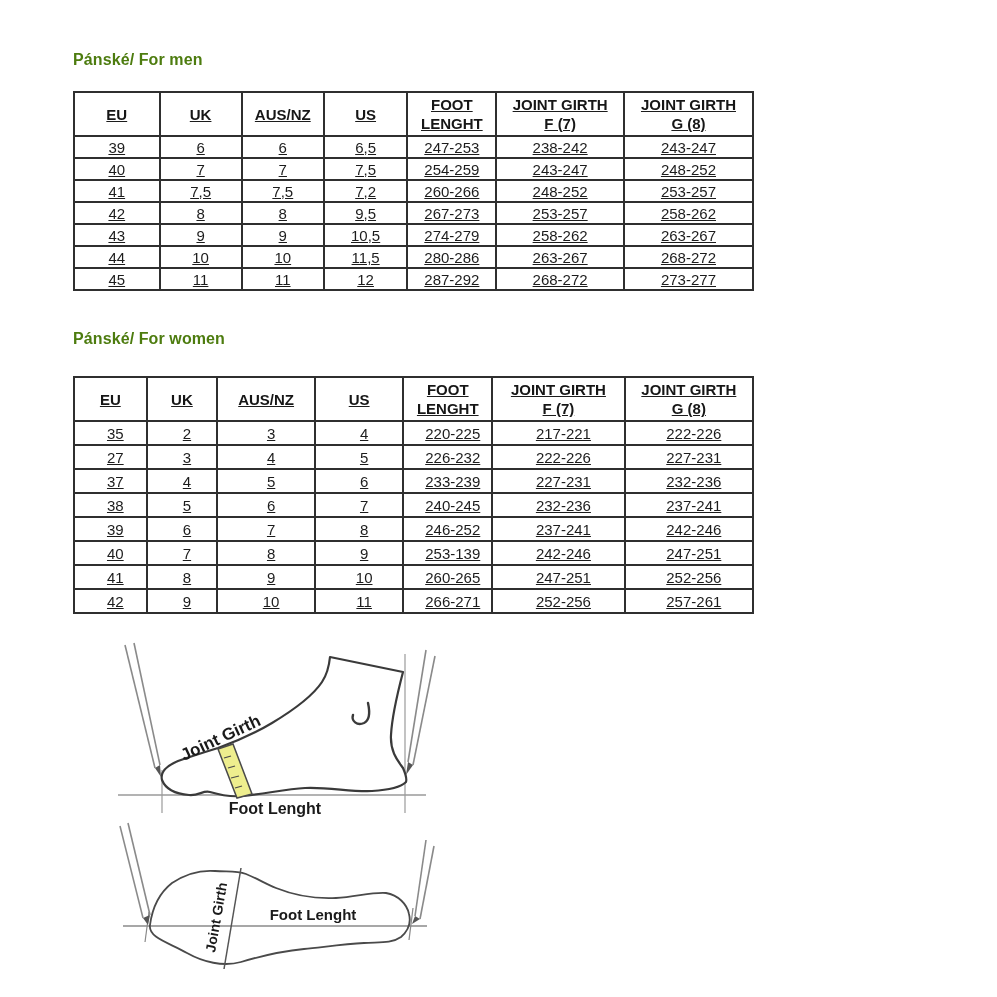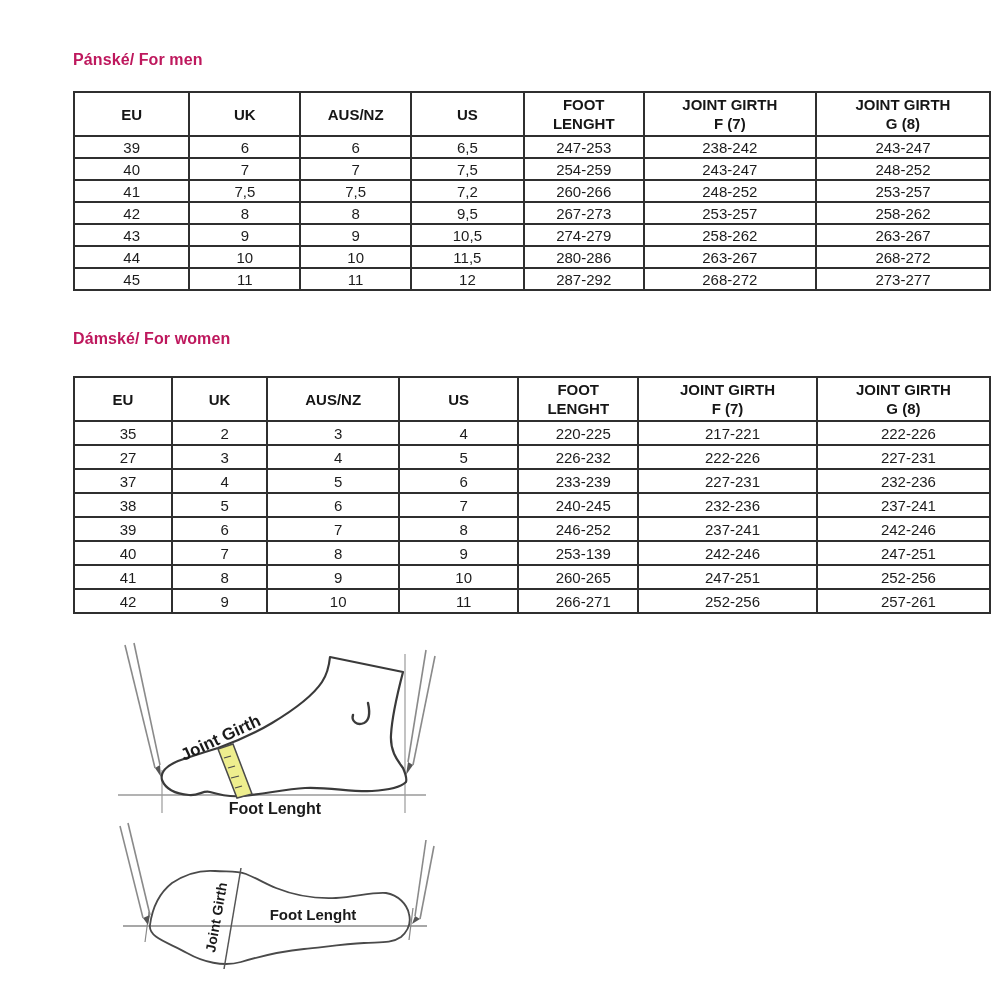--- a/index.html
+++ b/index.html
@@ -1,28 +1,29 @@
 <!DOCTYPE html>
 <html><head>
 <meta charset="utf-8">
 <style>
   html,body{margin:0;padding:0;background:#fff;}
   #page{
     position:relative;width:997px;height:997px;background:#fff;overflow:hidden;
     font-family:"Liberation Sans",sans-serif;color:#1c1c1c;
   }
   .section-title{
-    position:absolute;left:73px;font-size:16px;font-weight:bold;color:#be185d;
+    position:absolute;left:73px;font-size:16px;font-weight:bold;color:#4d7c0f;
     letter-spacing:.1px;
   }
   #men-title{top:51px;}
   #women-title{top:330px;}
   .size-table{
-    position:absolute;left:73px;width:918px;border-collapse:collapse;table-layout:fixed;
+    position:absolute;left:73px;width:681px;border-collapse:collapse;table-layout:fixed;
     background:#fff;
+    text-decoration:underline;
   }
   #men-table{top:91px;}
   #women-table{top:376px;}
   .size-table th,.size-table td{
     border:2px solid #2f2f2f;text-align:center;vertical-align:middle;
     font-size:15px;padding:0;overflow:hidden;
   }
   .size-table th{font-weight:bold;white-space:pre-line;line-height:19px;height:42px;color:#161616;}
   #men-table td{height:20px;}
   #women-table td{height:22px;padding-left:10px;}
@@ -128,21 +129,21 @@
           <td>11</td>
           <td>11</td>
           <td>12</td>
           <td>287-292</td>
           <td>268-272</td>
           <td>273-277</td>
         </tr>
       </tbody>
   </table>
 
-  <div id="women-title" class="section-title">Dámské/ For women</div>
+  <div id="women-title" class="section-title">Pánské/ For women</div>
 
   <table id="women-table" class="size-table">
     <colgroup>
       <col class="w-c1">
         <col class="w-c2">
         <col class="w-c3">
         <col class="w-c4">
       <col class="w-c5">
         <col class="w-c6">
         <col class="w-c7">

